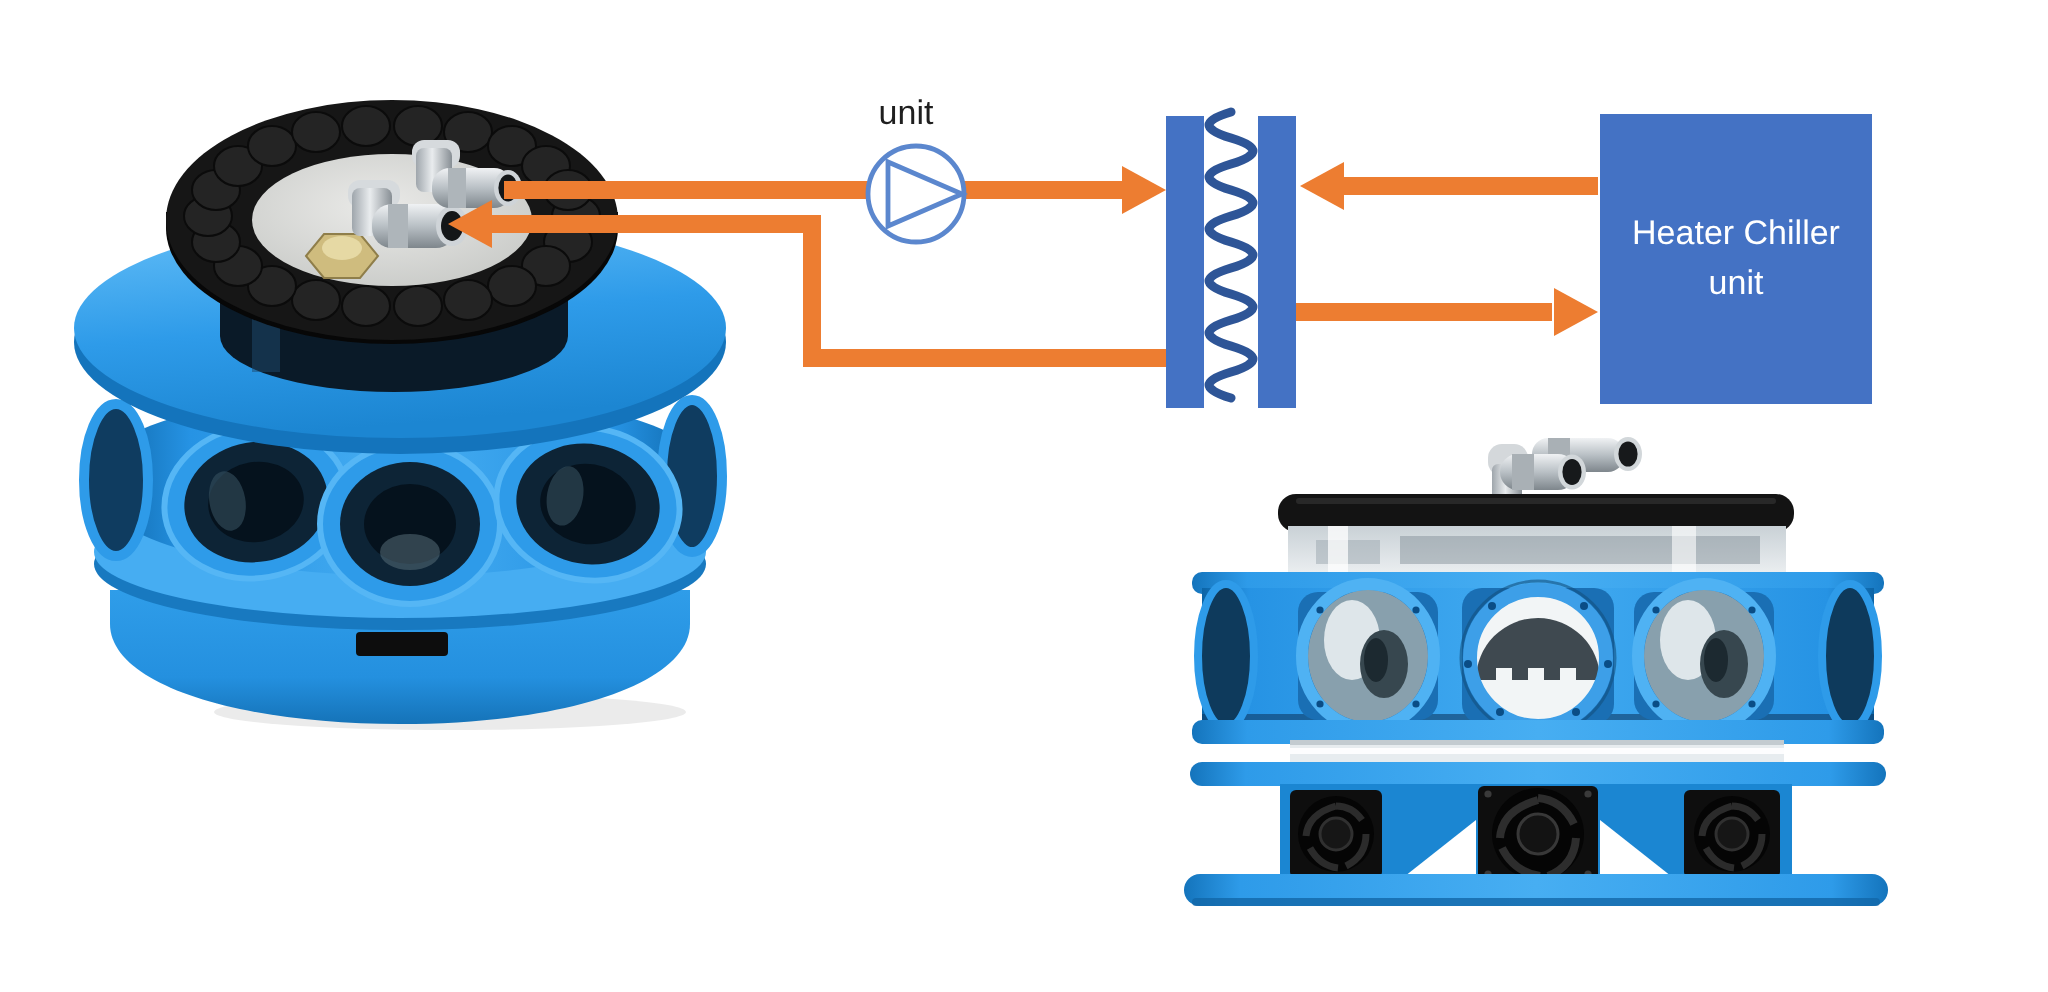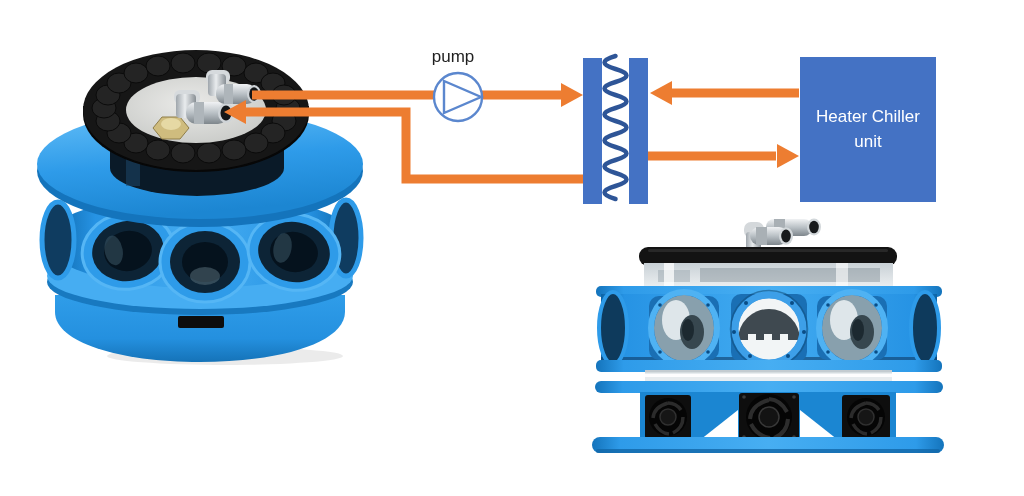--- a/index.html
+++ b/index.html
@@ -326,18 +326,18 @@
         <path class="coil" d="M615.5 56 Q593.5 62.5 615.5 69 Q637.5 75.5 615.5 82 Q593.5 88.5 615.5 95 Q637.5 101.5 615.5 108 Q593.5 114.5 615.5 121 Q637.5 127.5 615.5 134 Q593.5 140.5 615.5 147 Q637.5 153.5 615.5 160 Q593.5 166.5 615.5 173 Q637.5 179.5 615.5 186 Q593.5 192.5 615.5 199"></path>
       </g>
 
       <g>
         <circle class="pump-sym" cx="458" cy="97" r="24"></circle>
         <polygon class="pump-sym" points="444,81 444,113 481,97"></polygon>
       </g>
     </g>
   </svg>
 
-  <div class="lbl lbl-pump">pump</div>
+  <div class="lbl lbl-pump">unit</div>
   <div class="chiller-box">
     <span>Heater Chiller unit</span>
   </div>
 
 </div>
 
 </body></html>

